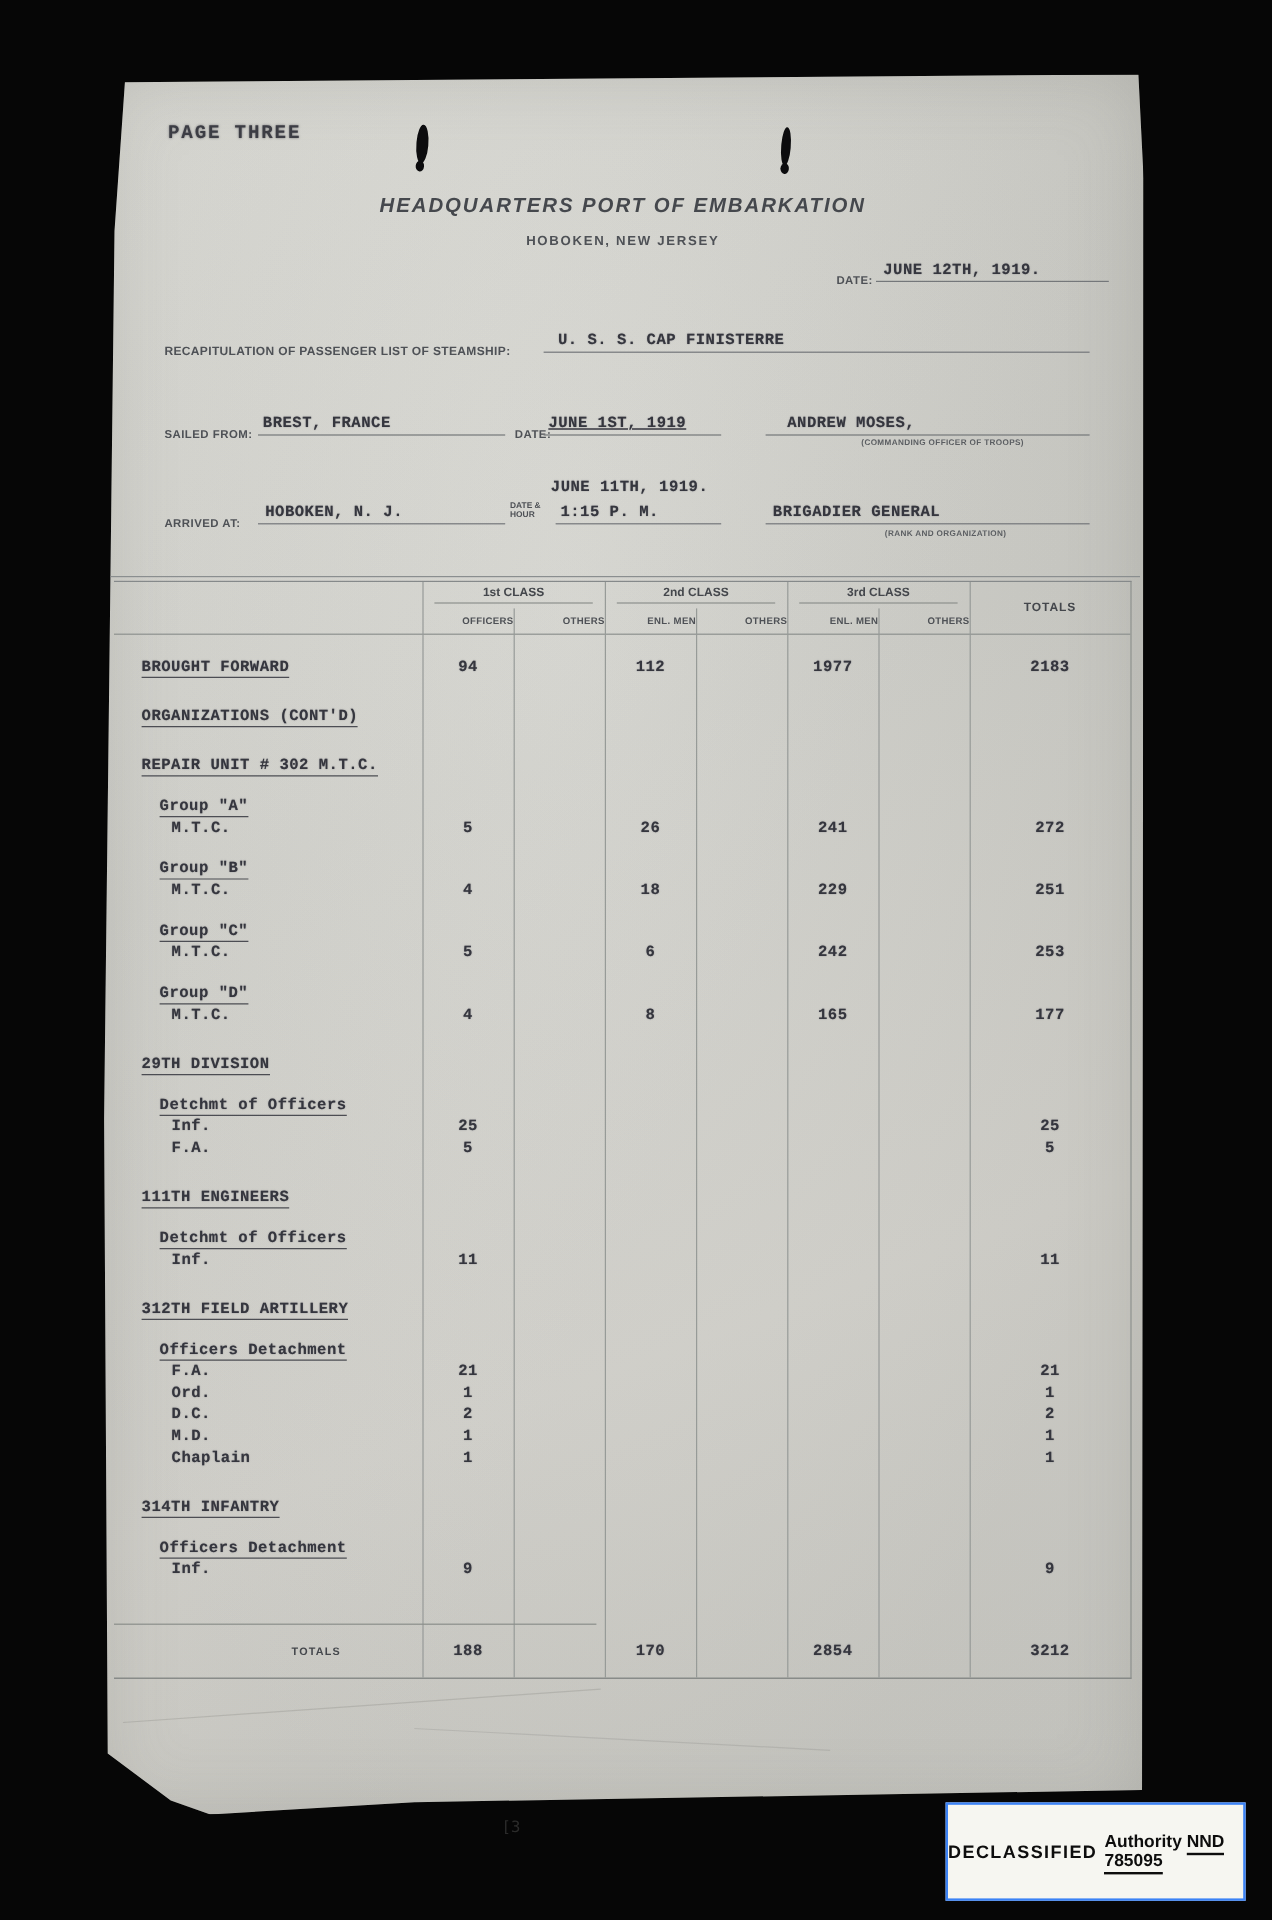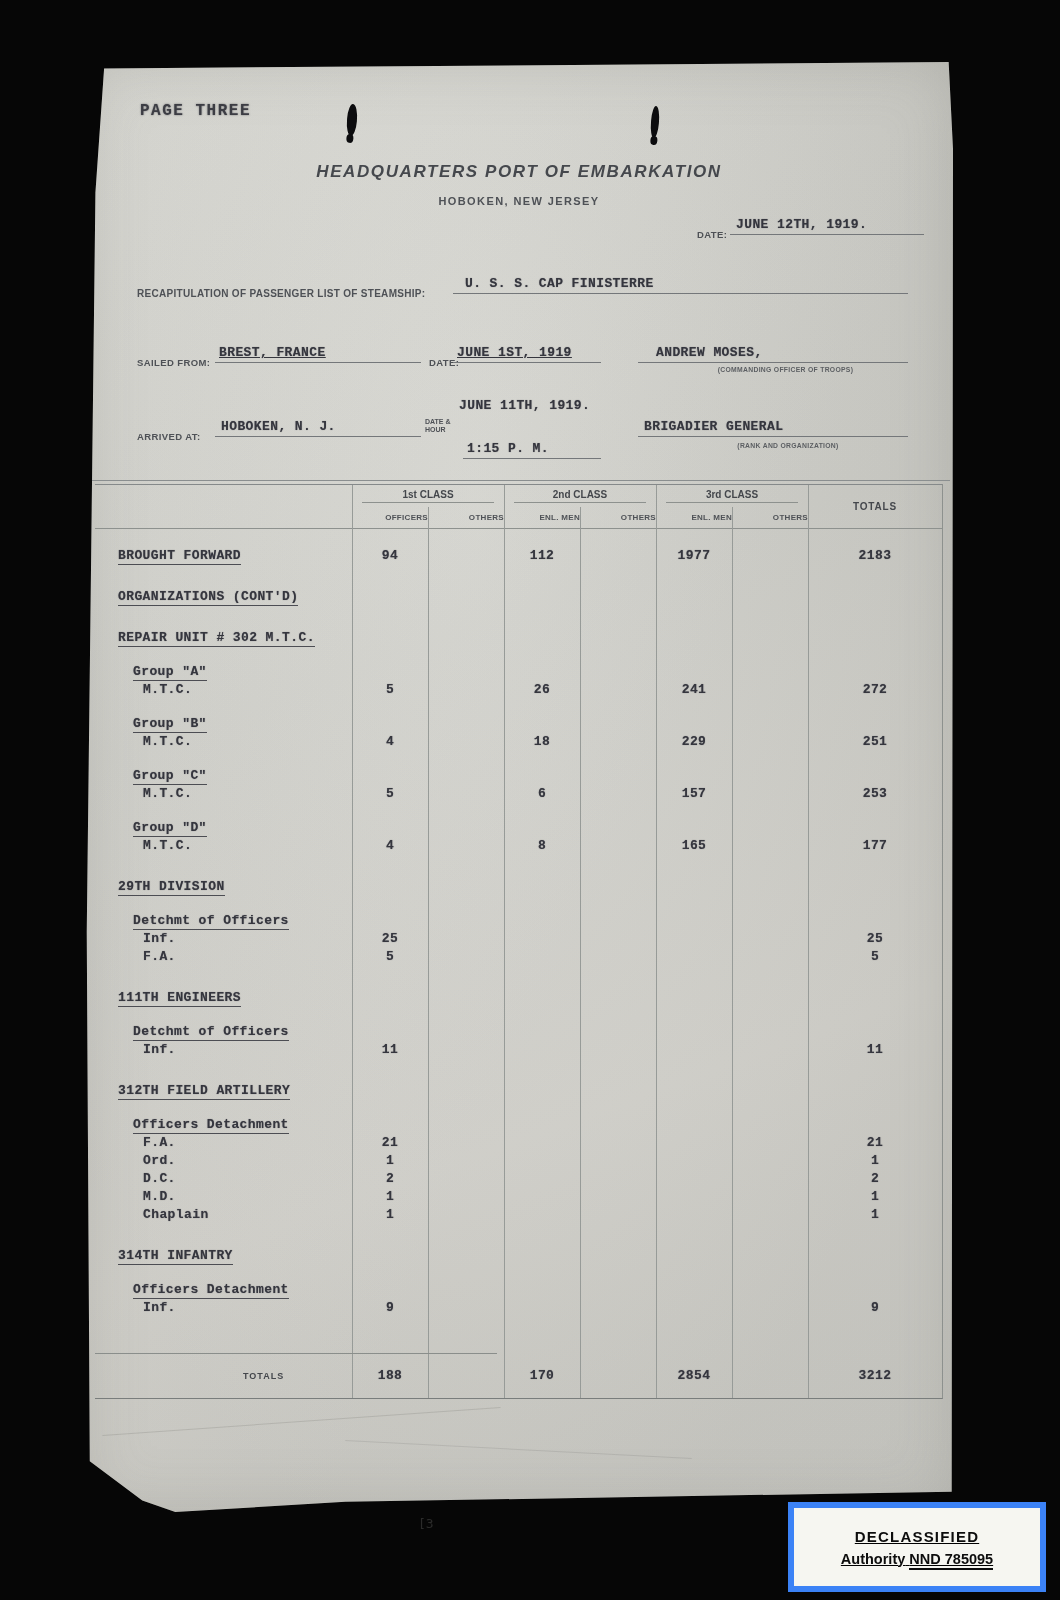--- a/index.html
+++ b/index.html
@@ -73,22 +73,22 @@
 
   .totals-row{position:absolute;left:0;right:0;bottom:0;height:45px;
               display:grid;grid-template-columns:257px 76px 76px 76px 76px 76px 76px 134px;
               align-items:center;}
   .totals-row::before{content:"";position:absolute;top:0;left:0;width:402px;height:1px;background:#8a8e8b;}
   .totals-row .tlabel{padding-left:148px;font-size:9px;letter-spacing:1px;color:#44474c;}
   .totals-row .num{text-align:center;font-size:13px;}
 
   
   .stamp{position:absolute;left:788px;top:1502px;width:246px;height:78px;background:#f6f6f1;
-         border:6px solid #3b82f6;display:flex;flex-direction:column;justify-content:center;
-         align-items:center;gap:6px;text-decoration:underline;}
+         border:2px solid #3b82f6;display:flex;flex-direction:row;justify-content:center;
+         align-items:center;gap:6px;}
   .stamp .s1{font-size:15px;font-weight:bold;letter-spacing:1.2px;color:#0d0d0d;}
   .stamp .s2{font-size:14.5px;font-weight:bold;color:#0d0d0d;}
   .stamp .auth{border-bottom:2px solid #0d0d0d;padding-bottom:1px;}
 
   .artifact{position:absolute;left:418px;top:1516px;color:#4a4a48;opacity:.55;
             font-family:"DejaVu Sans Mono",monospace;font-size:13px;}
 </style>
 </head>
 <body>
 
@@ -114,21 +114,21 @@
     <span class="printed" style="font-size:10px;letter-spacing:.3px;">RECAPITULATION OF PASSENGER LIST OF STEAMSHIP:</span>
   </div>
   <div class="fline" style="left:368px;top:215px;width:455px;">
     <span class="typed typed-val" style="padding-left:12px;">U. S. S. CAP FINISTERRE</span>
   </div>
 
   <div class="field-row" style="left:52px;top:290px;">
     <span class="printed flabel">SAILED FROM:</span>
   </div>
   <div class="fline" style="left:130px;top:284px;width:206px;">
-    <span class="typed typed-val" style="padding-left:4px;text-decoration:underline;">BREST, FRANCE</span>
+    <span class="typed typed-val" style="padding-left:4px;">BREST, FRANCE</span>
   </div>
   <div class="field-row" style="left:344px;top:290px;">
     <span class="printed flabel">DATE:</span>
   </div>
   <div class="fline" style="left:368px;top:284px;width:148px;">
     <span class="typed typed-val" style="padding-left:4px;text-decoration:underline;">JUNE 1ST, 1919</span>
   </div>
   <div class="fline" style="left:553px;top:284px;width:270px;">
     <span class="typed typed-val" style="padding-left:18px;">ANDREW MOSES,</span>
   </div>
@@ -140,21 +140,21 @@
   <div class="field-row" style="left:52px;top:364px;">
     <span class="printed flabel">ARRIVED AT:</span>
   </div>
   <div class="fline" style="left:130px;top:358px;width:206px;">
     <span class="typed typed-val" style="padding-left:6px;">HOBOKEN, N. J.</span>
   </div>
   <div class="field-row" style="left:340px;top:356px;line-height:8px;">
     <span class="printed" style="font-size:7px;display:block;">DATE &amp;</span>
     <span class="printed" style="font-size:7px;display:block;">HOUR</span>
   </div>
-  <div class="fline" style="left:378px;top:358px;width:138px;margin-top:22px;">
+  <div class="fline" style="left:378px;top:358px;width:138px;">
     <span class="typed typed-val" style="padding-left:4px;">1:15 P. M.</span>
   </div>
   <div class="fline" style="left:553px;top:358px;width:270px;">
     <span class="typed typed-val" style="padding-left:6px;">BRIGADIER GENERAL</span>
   </div>
   <div class="field-row" style="left:598px;top:372px;width:210px;text-align:center;">
     <span class="caption">(RANK AND ORGANIZATION)</span>
   </div>
 
   <div class="rtable">
@@ -259,21 +259,21 @@
           <div class="cell num"></div>
           <div class="cell num"></div>
           <div class="cell num"></div>
         </div>
         <div class="trow data">
           <div class="cell stub"><span class="rlabel">M.T.C.</span></div>
           <div class="cell num">5</div>
           <div class="cell num"></div>
           <div class="cell num">6</div>
           <div class="cell num"></div>
-          <div class="cell num">157</div>
+          <div class="cell num">242</div>
           <div class="cell num"></div>
           <div class="cell num">253</div>
         </div>
         <div class="trow subhead">
           <div class="cell stub"><span class="rlabel">Group "D"</span></div>
           <div class="cell num"></div>
           <div class="cell num"></div>
           <div class="cell num"></div>
           <div class="cell num"></div>
           <div class="cell num"></div>

